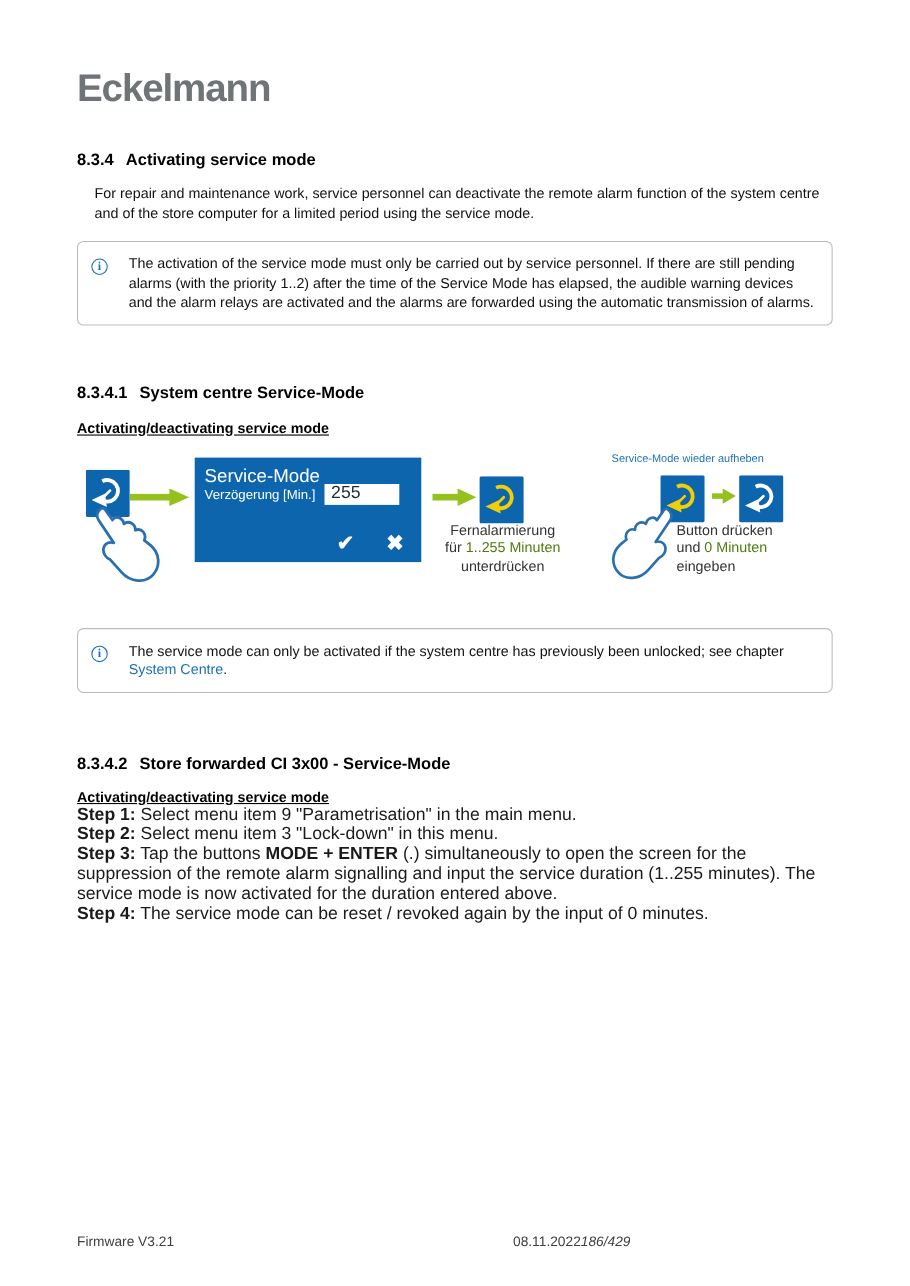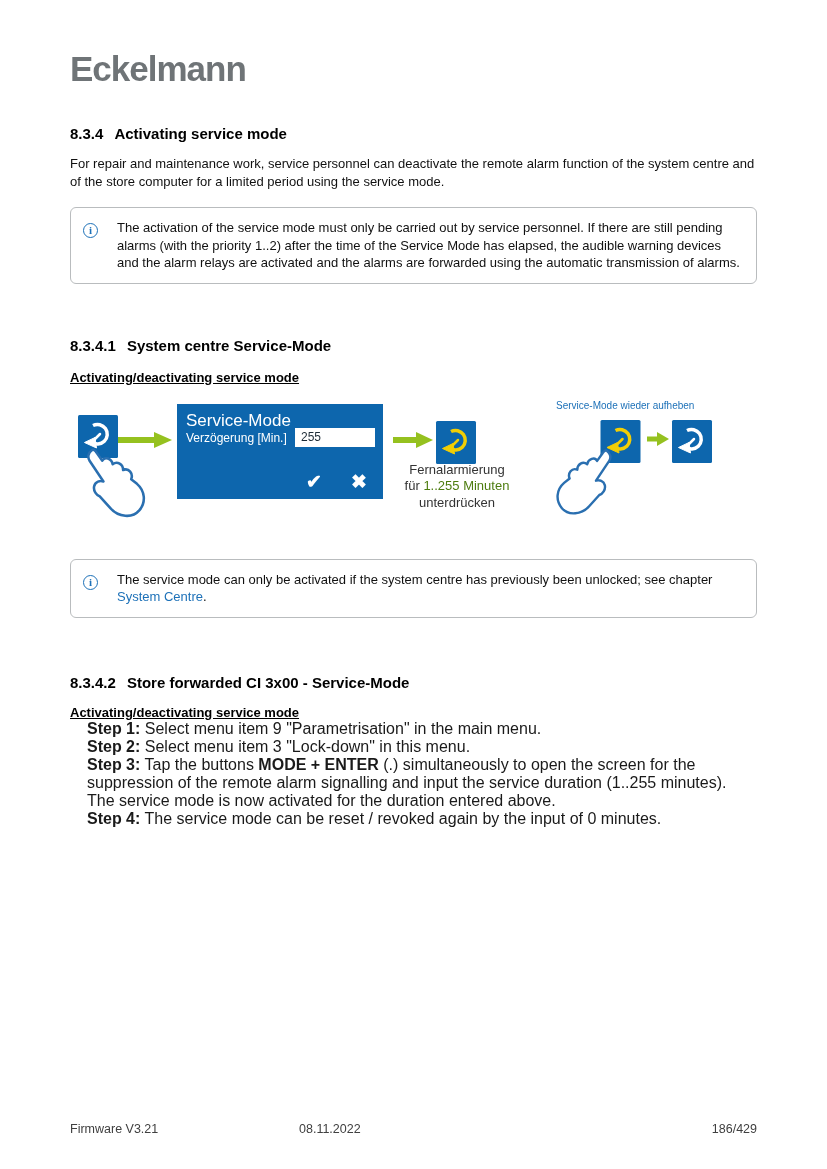--- a/index.html
+++ b/index.html
@@ -4,38 +4,38 @@
 <style>
   * { margin: 0; padding: 0; box-sizing: border-box; }
   html, body { background: #ffffff; }
   body {
     width: 827px; height: 1169px;
     position: relative;
     font-family: "Liberation Sans", sans-serif;
     color: #1a1a1a;
     overflow: hidden;
   }
-  .page { position: absolute; left: 70px; top: 5px; width: 687px; }
+  .page { position: absolute; left: 70px; top: 17px; width: 687px; }
 
   .logo {
     margin-top: 44px;
     font-size: 35px; font-weight: bold; letter-spacing: -1px;
     color: #6f7477;
   }
 
   h2.sec {
     font-size: 15px; font-weight: bold; color: #000;
   }
   h2.sec .num { margin-right: 11px; }
   .h-834  { margin-top: 36px; }
   .h-8341 { margin-top: 53px; }
   .h-8342 { margin-top: 56px; }
 
   p.body-text {
-    margin-top: 13px; font-size: 13px; line-height: 17.5px; color: #111;
+    margin-top: 13px; font-size: 13px; line-height: 17.5px; color: #111; margin-left: 16px;
   }
 
   .note {
     margin-top: 17px;
     border: 1px solid #b9bcbe; border-radius: 6px;
     padding: 11px 16px 11px 12px;
     display: flex; gap: 16px;
     background: #fff;
   }
   .note .i-col { flex: 0 0 18px; padding-top: 1px; }
@@ -58,24 +58,24 @@
   .diagram { position: relative; margin-top: 11px; height: 140px; }
   .abs { position: absolute; }
 
   .sm-panel {
     left: 107px; top: 8px; width: 206px; height: 95px;
     background: #0d66ad; color: #fff;
   }
   .sm-panel .p-title { position: absolute; left: 9px; top: 7px; font-size: 17px; }
   .sm-panel .p-label { position: absolute; left: 9px; top: 27px; font-size: 12px; }
   .sm-panel .p-input {
-    position: absolute; left: 118px; top: 24px; width: 80px; height: 19px;
+    position: absolute; left: 118px; top: 24px; width: 68px; height: 19px;
     background: #fff; border: none; outline: none;
     font-family: "Liberation Sans", sans-serif;
-    font-size: 12px; color: #1d2b36; padding: 0 0 0 6px;
+    font-size: 16px; color: #1d2b36; padding: 0 0 0 6px;
   }
   .sm-panel .p-btn {
     position: absolute; top: 66px; width: 24px; height: 24px;
     color: #fff; font-size: 19px; font-weight: bold;
     display: flex; align-items: center; justify-content: center;
   }
   .p-btn.ok { left: 125px; }
   .p-btn.cancel { left: 170px; }
 
   .cap { font-size: 13px; line-height: 16.5px; color: #333; }
@@ -173,38 +173,43 @@
 
     <svg class="abs" style="left:601px; top:24px;" width="42" height="43" viewBox="0 0 40 43">
       <rect width="40" height="43" rx="1.5" fill="#0d66ad"></rect>
       <use href="#svc-icon-shape" stroke="#ffffff" fill="#ffffff"></use>
     </svg>
 
     <svg class="abs hand2" style="left:482px; top:51px;" width="66" height="74" viewBox="0 0 60 64">
       <use href="#hand-shape" fill="#ffffff" stroke="#2a6fb0" stroke-width="2.2" stroke-linejoin="round"></use>
     </svg>
 
+    <div class="abs cap cap-revoke">
+      <div>Button drücken</div>
+      <div><span>und </span><span class="hl">0 Minuten</span></div>
+      <div>eingeben</div>
+    </div>
   </div>
 
   <div class="note" style="margin-top:23px;">
     <span class="i-col"><span class="info-icon">i</span></span>
     <span class="note-text"><span>The service mode can only be activated if the system centre has previously been unlocked; see chapter </span><a class="doc-link">System Centre</a><span>.</span></span>
   </div>
 
   <h2 class="sec h-8342">
     <span class="num">8.3.4.2</span><span>Store forwarded CI 3x00 - Service-Mode</span>
   </h2>
   <div class="subheading" style="margin-top:14px;">Activating/deactivating service mode</div>
 
-  <div class="body-text" style="margin-top:0;margin-left:17px;">
+  <div class="body-text" style="margin-top:0;">
     <div><b>Step 1:</b><span> Select menu item 9 "Parametrisation" in the main menu.</span></div>
     <div><b>Step 2:</b><span> Select menu item 3 "Lock-down" in this menu.</span></div>
     <div><b>Step 3:</b><span> Tap the buttons </span><b>MODE + ENTER</b><span> (.) simultaneously to open the screen for the suppression of the remote alarm signalling and input the service duration (1..255 minutes). The service mode is now activated for the duration entered above.</span></div>
     <div><b>Step 4:</b><span> The service mode can be reset / revoked again by the input of 0 minutes.</span></div>
   </div>
 
 </div>
 
 <div style="position:absolute; left:70px; right:70px; top:1122px; font-size:12.5px; color:#404040; display:flex;">
   <span style="flex:1; text-align:left;">Firmware V3.21</span>
-  <span style="flex:1; text-align:left;">08.11.2022</span>
-  <span style="flex:1; text-align:right;">186/429</span>
+  <span style="flex:1; text-align:right;">08.11.2022</span>
+  <span style="flex:1; text-align:left;font-style:italic;">186/429</span>
 </div>
 
 </body></html>

